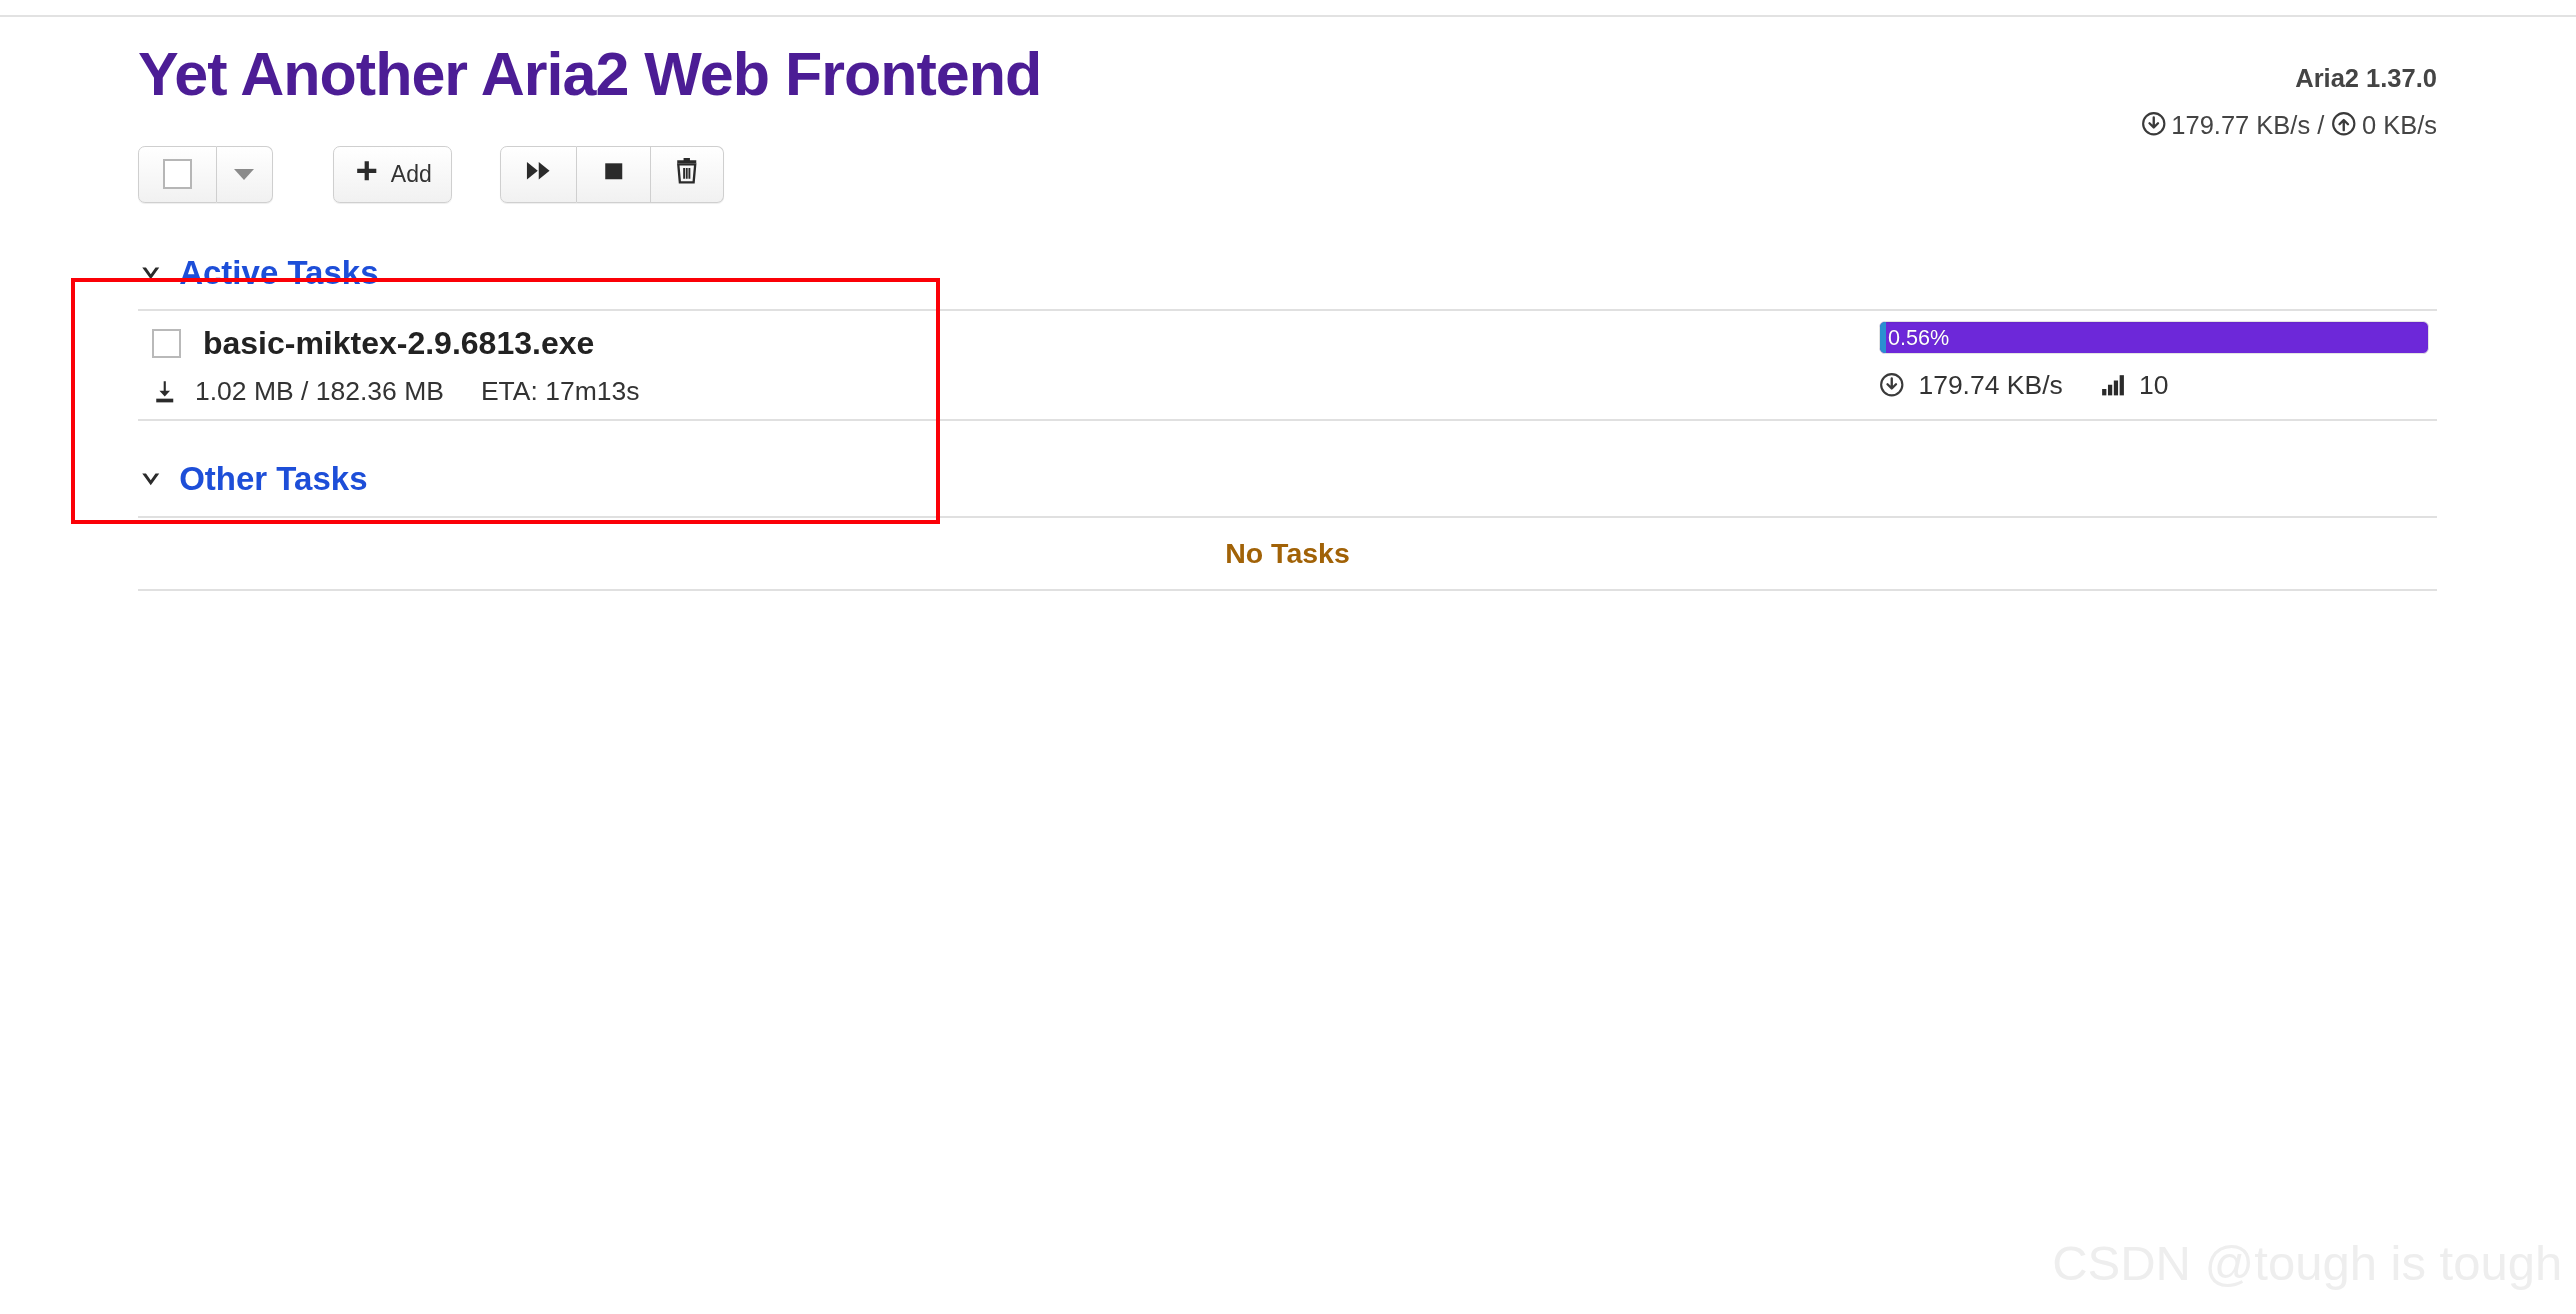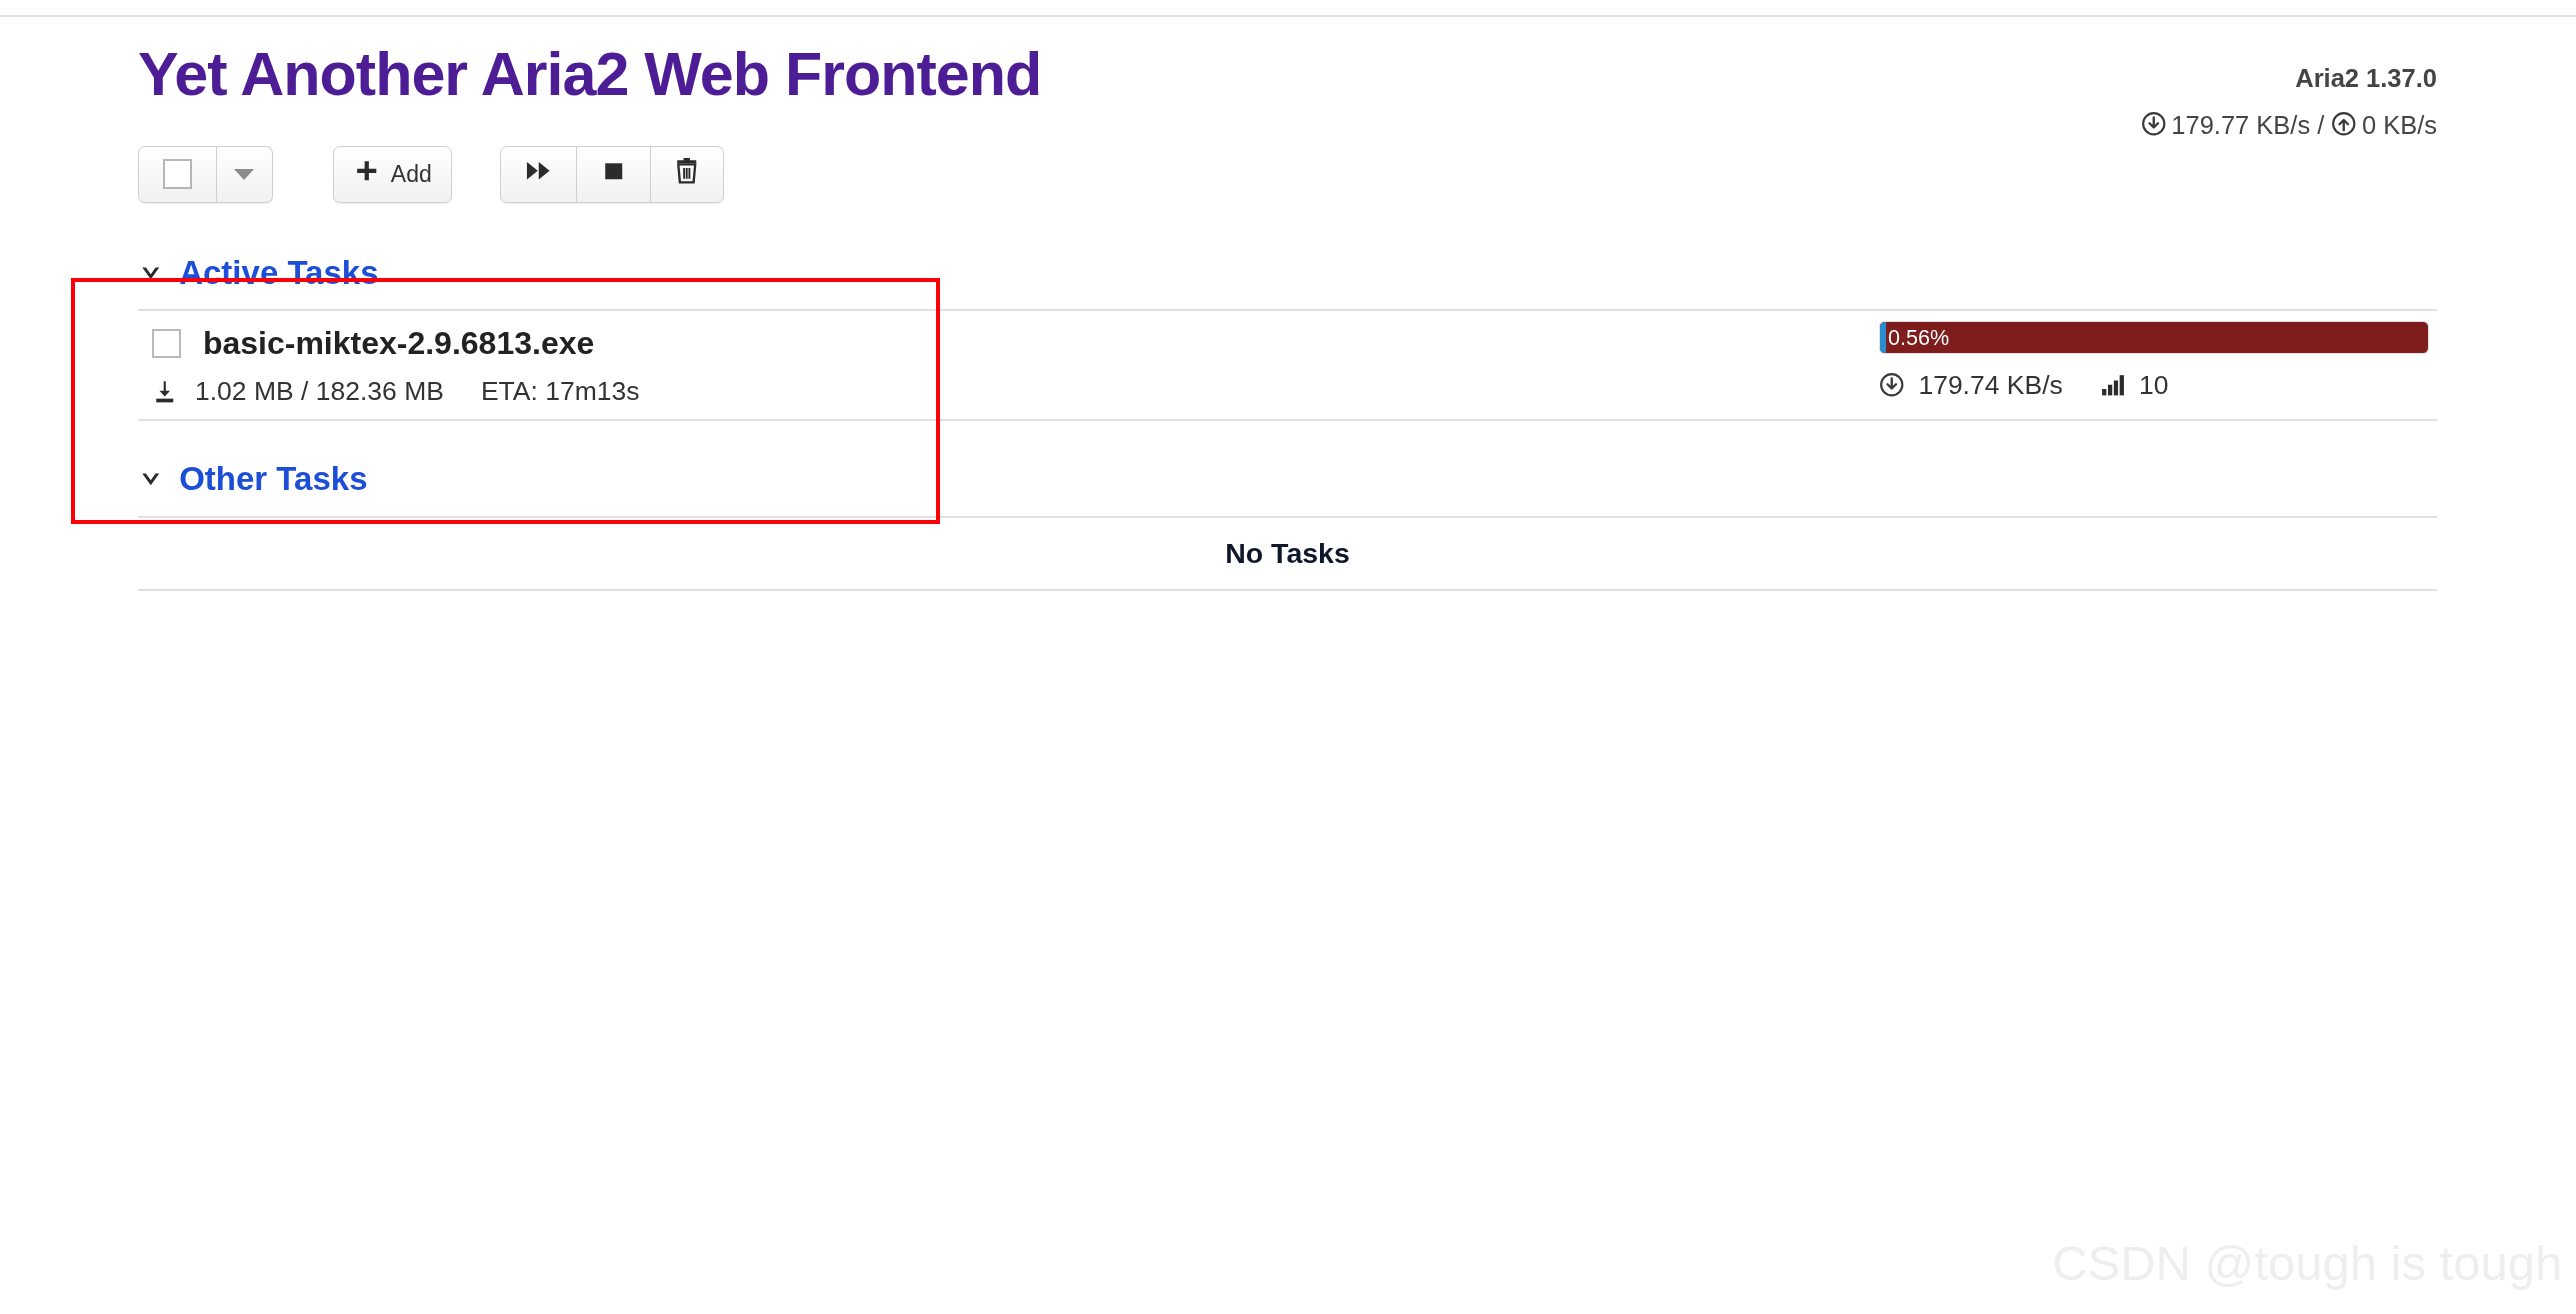--- a/index.html
+++ b/index.html
@@ -183,21 +183,21 @@
 
   .task-right {
     position: absolute;
     right: 7.9px;
     top: 9.8px;
     width: 550px;
   }
   .progress-track {
     position: relative;
     height: 33px;
-    background: #7f1d1d;
+    background: #6d28d9;
     border: 1px solid #e3e3e3;
     border-radius: 5.9px;
     overflow: hidden;
     box-shadow: inset 0 1px 2px rgba(0,0,0,.07);
     cursor: pointer;
   }
   .progress-fill {
     position: absolute;
     left: 0; top: 0; bottom: 0;
     width: 1.2%;
@@ -224,21 +224,21 @@
   .task-stats .st-speed { margin-right: 37px; }
 
   
   .empty-row {
     height: 71px;
     display: flex;
     align-items: center;
     justify-content: center;
     font-size: 28.5px;
     font-weight: bold;
-    color: #0f172a;
+    color: #a16207;
   }
 
   
   .annot-box {
     position: absolute;
     left: 71px;
     top: 278px;
     width: 869px;
     height: 246px;
     border: 4.9px solid #fb0007;

